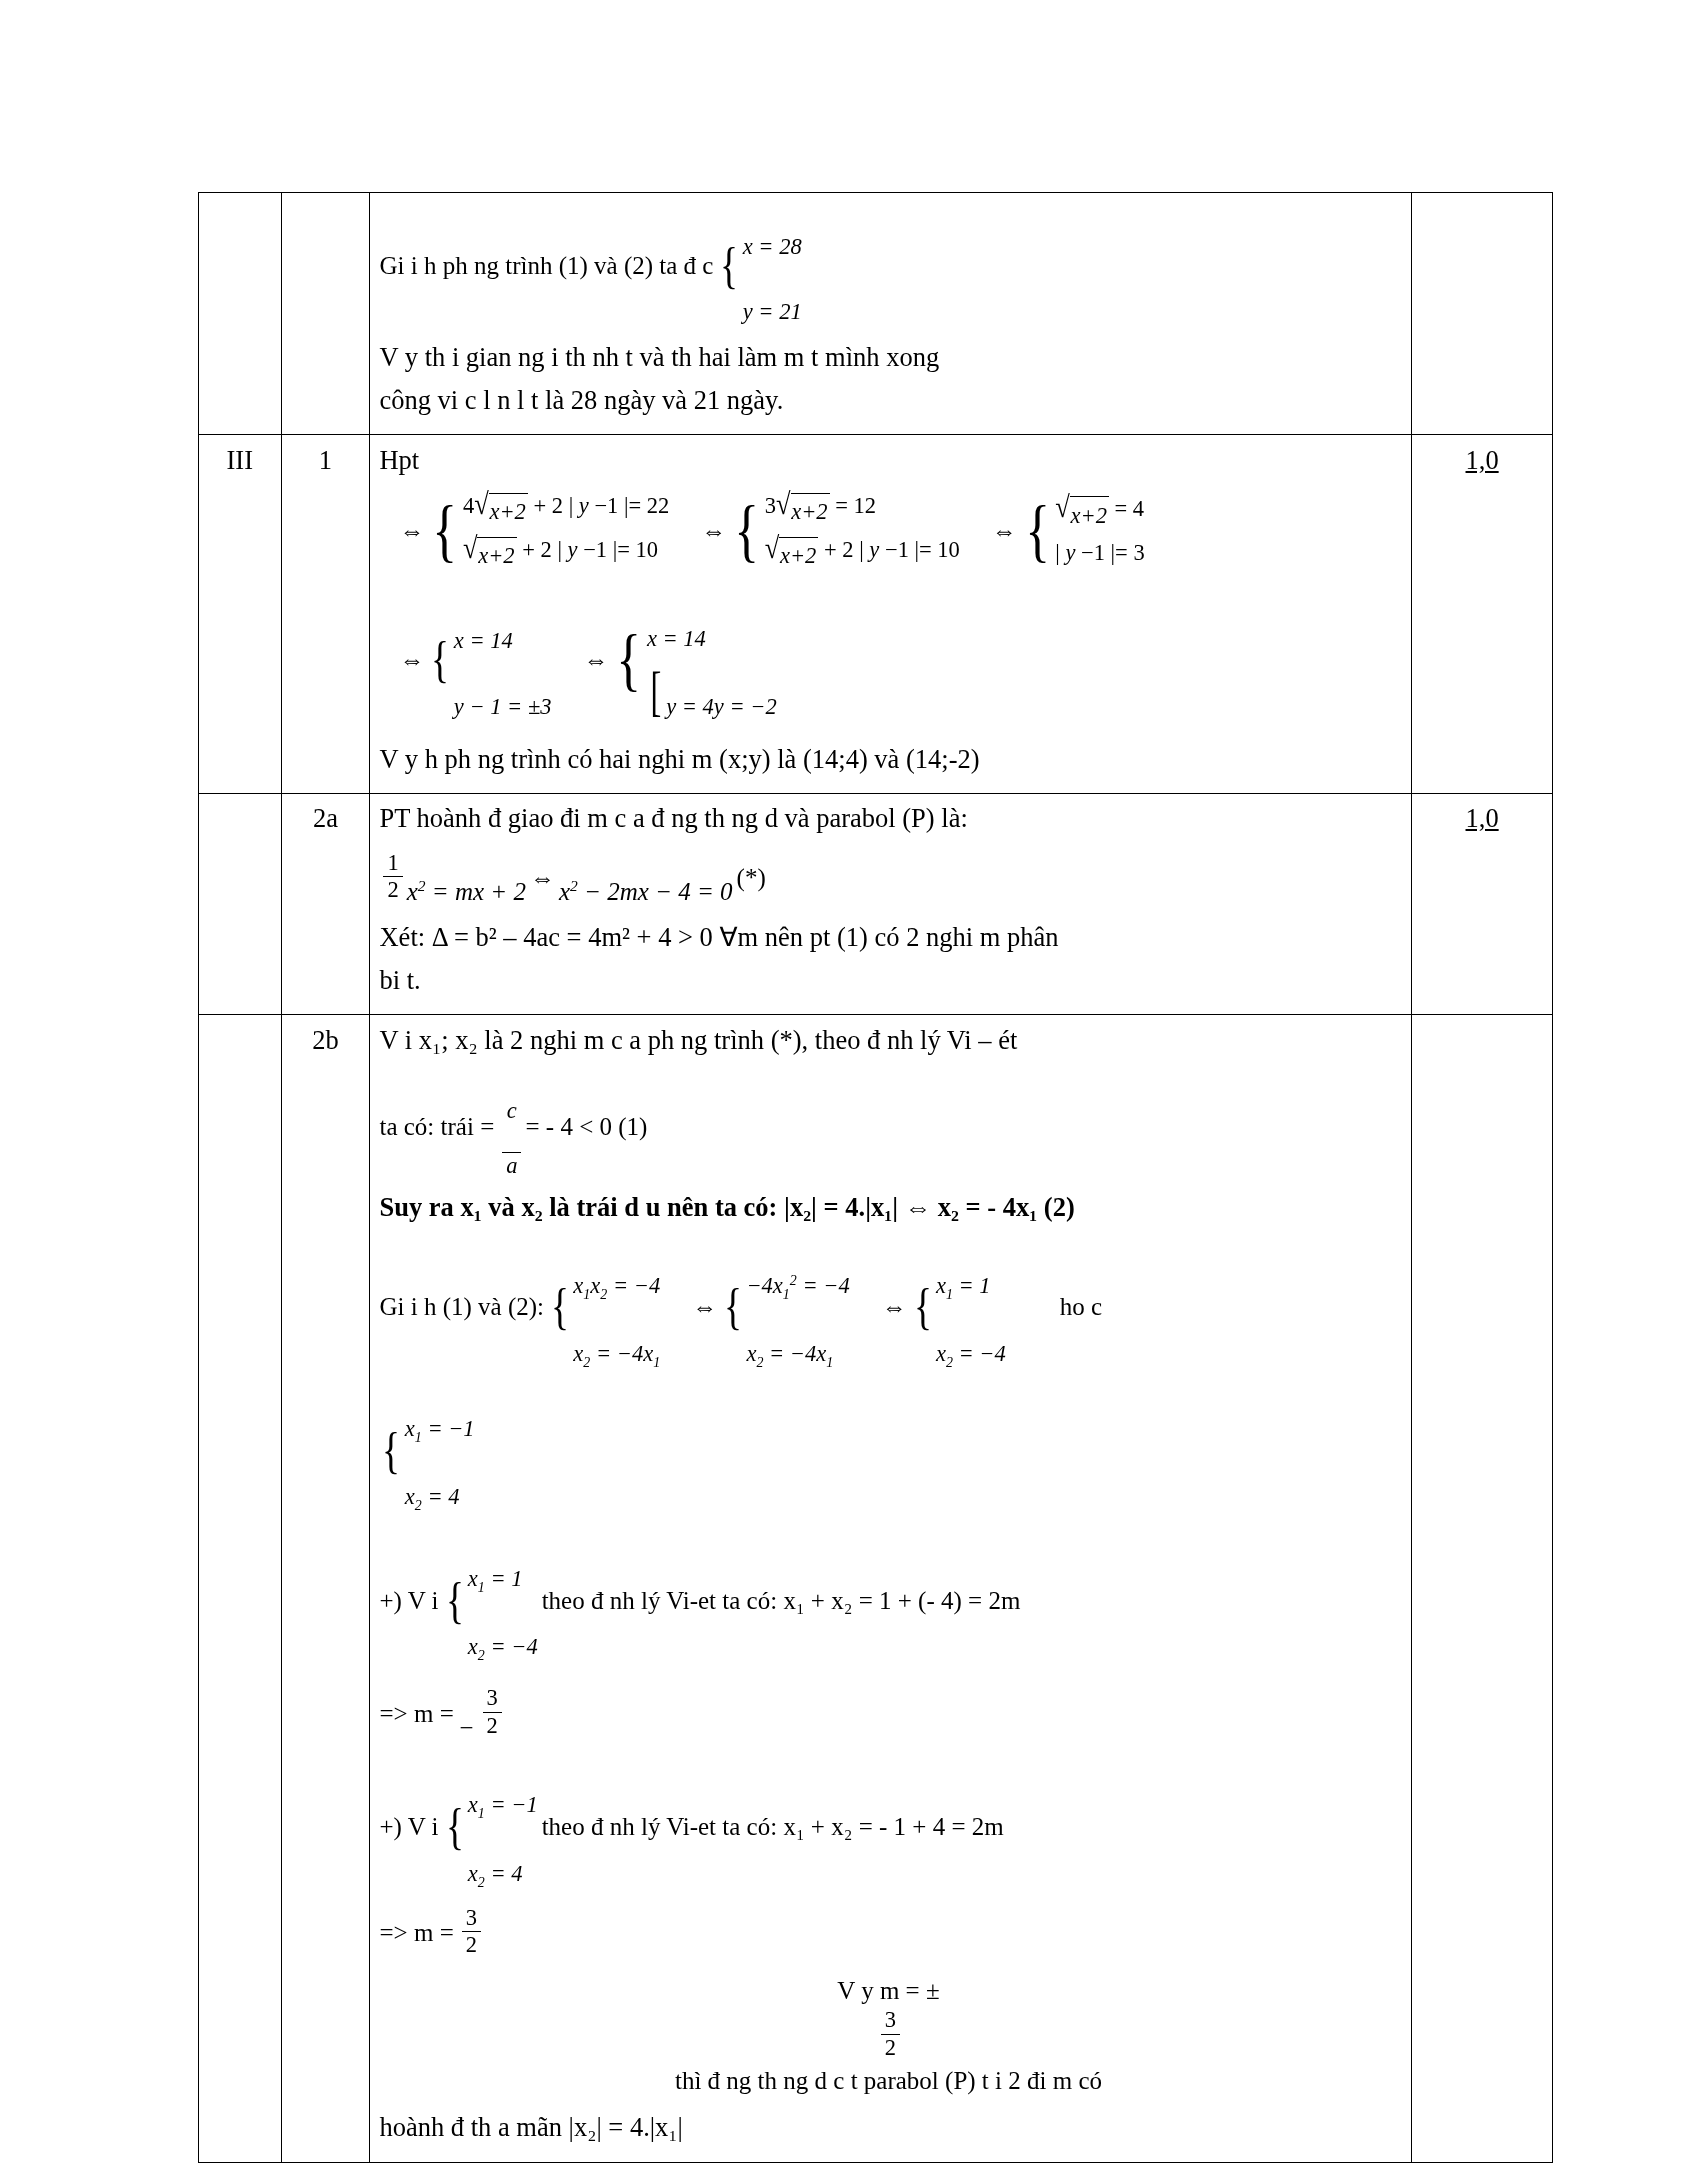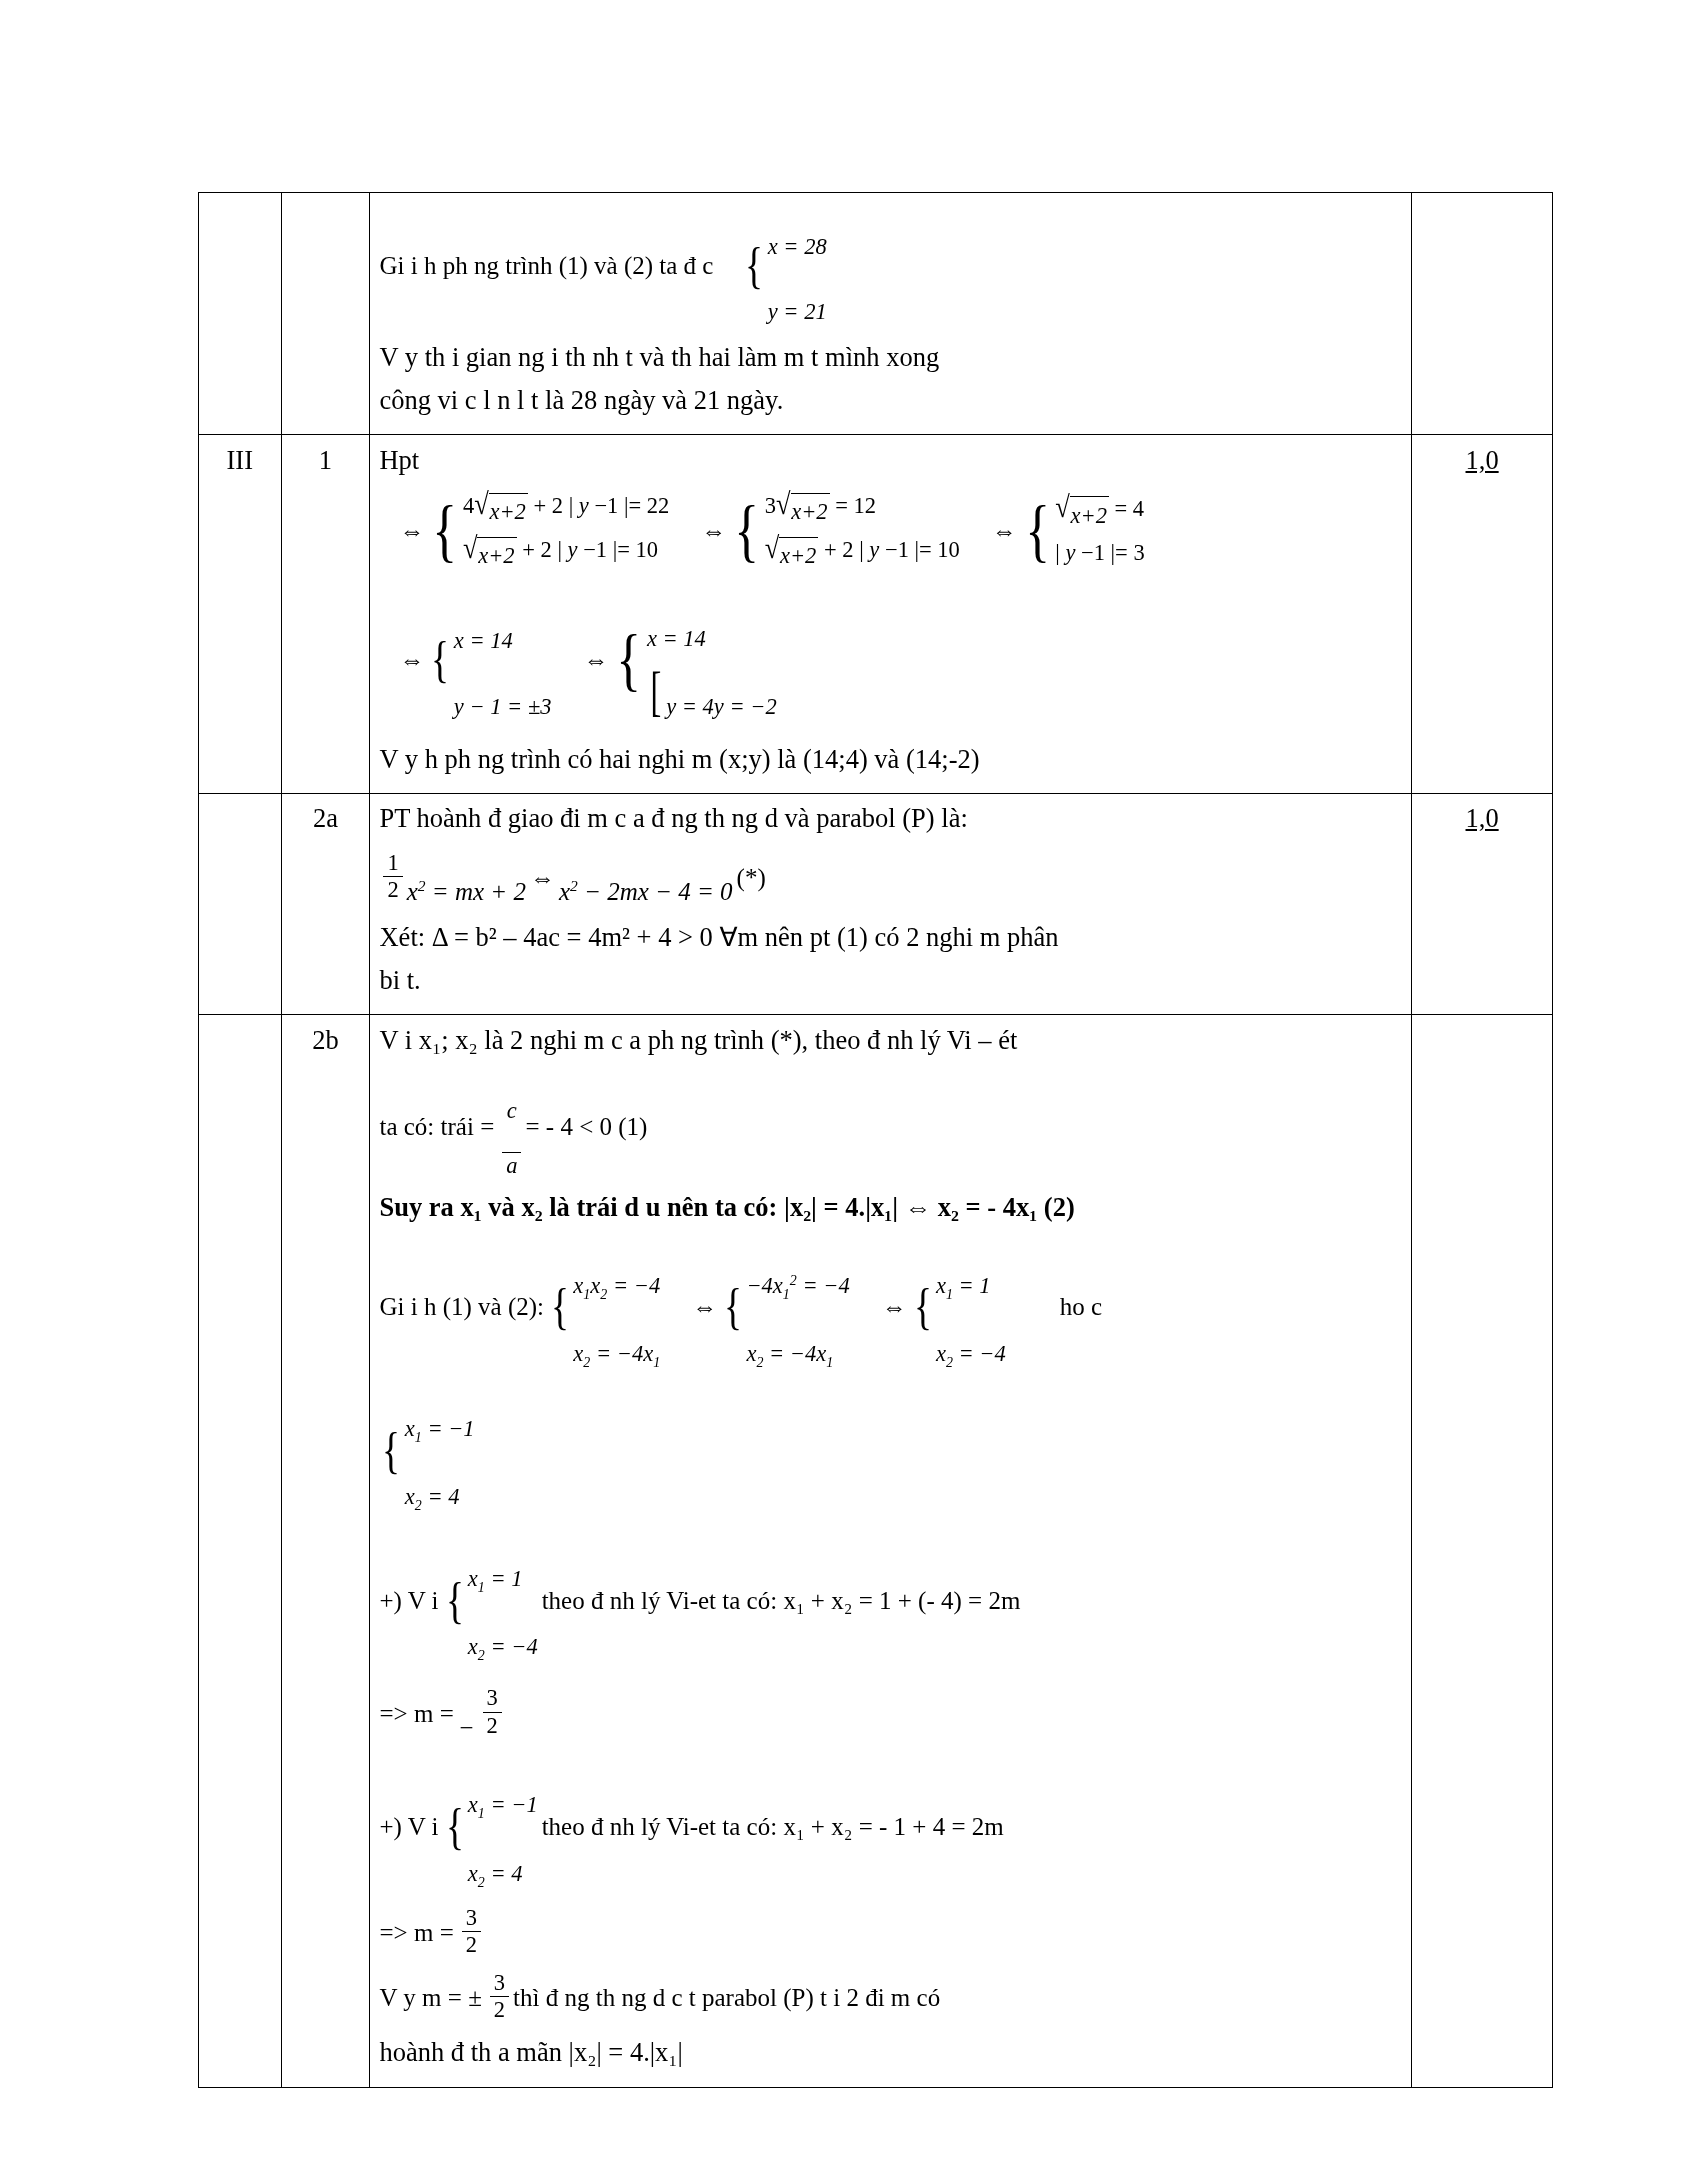--- a/index.html
+++ b/index.html
@@ -117,21 +117,21 @@
 <body>
 
 <div class="page">
   <table class="answer-table">
 
     <tbody>
         <tr>
       <td class="col-roman"></td>
       <td class="col-num"></td>
       <td class="col-body">
-        <div class="mathline" style="margin-top:1.3px;gap:25px;">
+        <div class="mathline" style="margin-top:1.3px;">
           <span>Gi  i h  ph   ng trình (1) và (2) ta đ   c</span>
           <span class="sys">
             <span class="brace">{</span>
             <span class="rows">
               <div class="it">x = 28</div>
               <div class="it">y = 21</div>
             </span>
           </span>
         </div>
         <p>V y th  i gian ng   i th  nh t và th  hai làm m t mình xong</p>
@@ -336,21 +336,21 @@
         </div>
 
         <div class="mathline" style="margin-top:12px;">
           <span>=&gt; m = </span>
           <span class="frac">
             <span class="num">3</span>
             <span class="den">2</span>
           </span>
         </div>
 
-        <div class="mathline" style="margin-top:13.2px;">
+        <div class="mathline" style="margin-top:13.2px;flex-direction:column;">
           <span>V y m = ±</span>
           <span class="frac">
             <span class="num">3</span>
             <span class="den">2</span>
           </span>
           <span>thì đ   ng th ng d c t parabol (P) t i 2 đi m có</span>
         </div>
 
         <p style="margin-top:9.3px;">hoành đ  th a mãn |x₂| = 4.|x₁|</p>
       </td>

